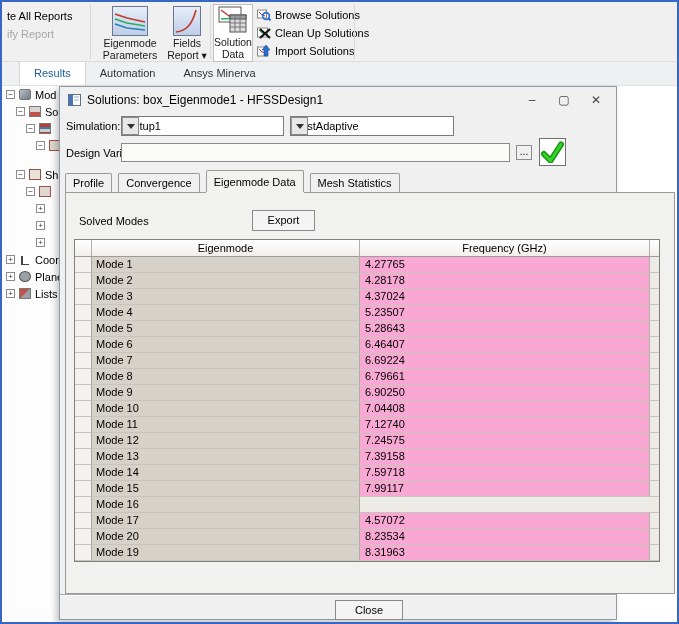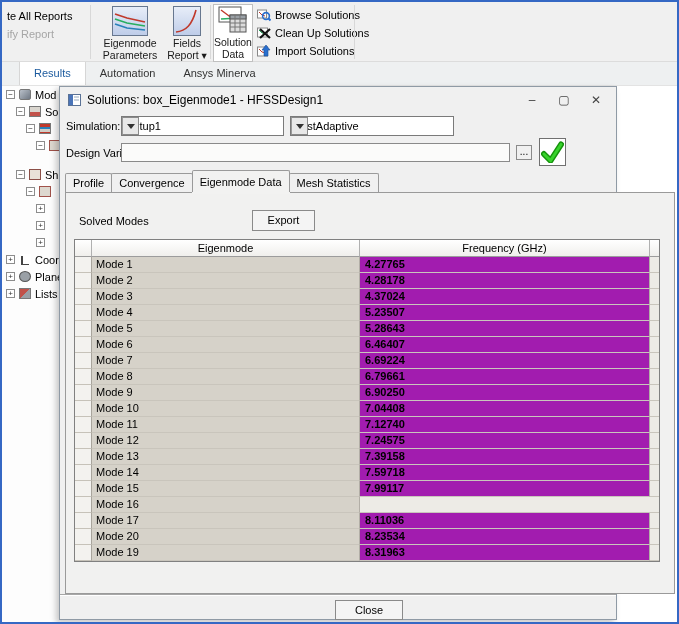--- a/index.html
+++ b/index.html
@@ -57,38 +57,38 @@
   .combo { position:absolute; height:20px; background:#fff; border:1px solid #7a7a7a; display:flex; align-items:center; }
   .combo .val { flex:1; padding-left:4px; overflow:hidden; }
   .combo .btn { width:17px; height:18px; background:#e8e8e8; border-left:1px solid #9a9a9a; display:flex; align-items:center; justify-content:center; }
   .arrow-dn { width:0; height:0; border-left:4px solid transparent; border-right:4px solid transparent; border-top:5px solid #333; }
 
   .tfield { position:absolute; height:19px; background:#fbfbfa; border:1px solid #8a8a8a; }
   .minibtn { position:absolute; background:#f0f0f0; border:1px solid #8a8a8a; text-align:center; font-size:10px; line-height:12px; cursor:default; }
   .checkbtn { position:absolute; background:#fff; border:1px solid #707070; display:flex; align-items:center; justify-content:center; cursor:default; }
 
   
-  .dtabs { position:absolute; left:5px; top:84px; height:21px; display:flex; align-items:flex-end; }
+  .dtabs { position:absolute; left:5px; top:84px; height:21px; display:flex; align-items:flex-end;gap:7px; }
   .dtab { height:19px; line-height:19px; padding:0 7px; background:#f0f0f0; border:1px solid #9a9a9a; border-bottom:none; border-radius:2px 2px 0 0; margin-right:-1px; white-space:nowrap; cursor:default; position:relative; }
   .dtab.active { height:22px; line-height:22px; z-index:5; background:#f2f2f1; box-shadow:0 2px 0 0 #f2f2f1; }
   .dpanel { position:absolute; left:5px; top:105px; width:610px; height:402px; background:#f1f1f0; border:1px solid #9a9a9a; }
 
   
   .stable { position:absolute; left:8px; top:46px; width:586px; height:323px; border:1px solid #808080; background:#d6d2c9; overflow:hidden; }
   .thead { display:flex; height:17px; }
   .th { background:linear-gradient(180deg,#ffffff,#f0efec); border-right:1px solid #b0b0b0; border-bottom:1px solid #9c9c9c; text-align:center; line-height:16px; overflow:hidden; }
   .th.sel { width:17px; flex:none; }
   .th.c1 { width:268px; flex:none; }
   .th.c2 { width:290px; flex:none; }
   .th.gut { flex:1; border-right:none; }
   .tr { display:flex; height:16px; }
   .td { overflow:hidden; white-space:nowrap; line-height:15px; }
   .td.sel { width:17px; flex:none; background:#f3f2ef; border-right:1px solid #a8a49c; border-bottom:1px solid #c6c2b9; }
   .td.c1 { width:268px; flex:none; background:#d6d2c9; border-right:1px solid #b2aea6; border-bottom:1px solid #c9c5bc; padding-left:4px; }
-  .td.c2 { width:290px; flex:none; background:#a21caf; border-right:1px solid #b2aea6; border-bottom:1px solid #c9c5bc; padding-left:5px;font-weight:bold; }
+  .td.c2 { width:290px; flex:none; background:#f9a8d4; border-right:1px solid #b2aea6; border-bottom:1px solid #c9c5bc; padding-left:5px; }
   .td.gut { flex:1; background:#edebe6; border-bottom:1px solid #c9c5bc; }
 
   .groove { position:absolute; left:0; top:507px; width:100%; height:2px; border-top:1px solid #a7a7a7; border-bottom:1px solid #fff; }
   .btn { position:absolute; background:#f4f4f4; border:1px solid #8a8a8a; text-align:center; cursor:default; }
 </style>
 </head>
 <body>
 
 <div class="screen">
 
@@ -396,21 +396,21 @@
     <div class="td gut"></div>
   </div>
             <div class="tr">
     <div class="td sel"></div>
     <div class="td c1">Mode 16</div>
     <div class="td gut"></div>
   </div>
             <div class="tr">
     <div class="td sel"></div>
     <div class="td c1">Mode 17</div>
-    <div class="td c2">8.11036</div>
+    <div class="td c2">4.57072</div>
     <div class="td gut"></div>
   </div>
             <div class="tr">
     <div class="td sel"></div>
     <div class="td c1">Mode 20</div>
     <div class="td c2">8.23534</div>
     <div class="td gut"></div>
   </div>
             <div class="tr">
     <div class="td sel"></div>

